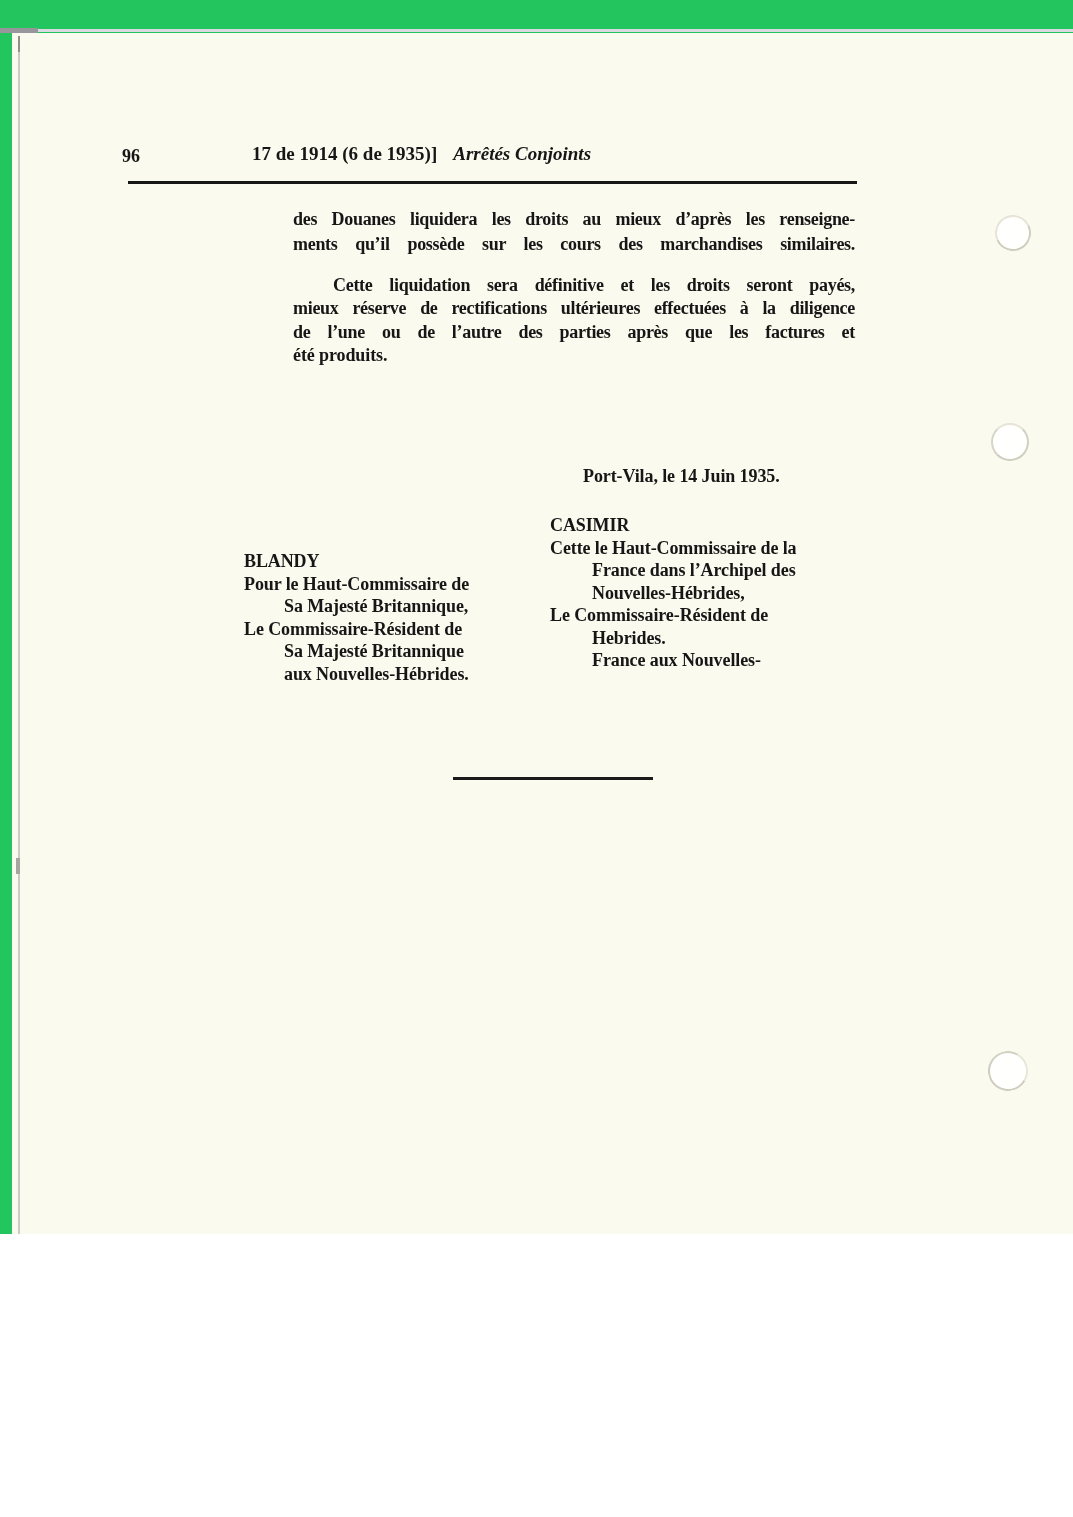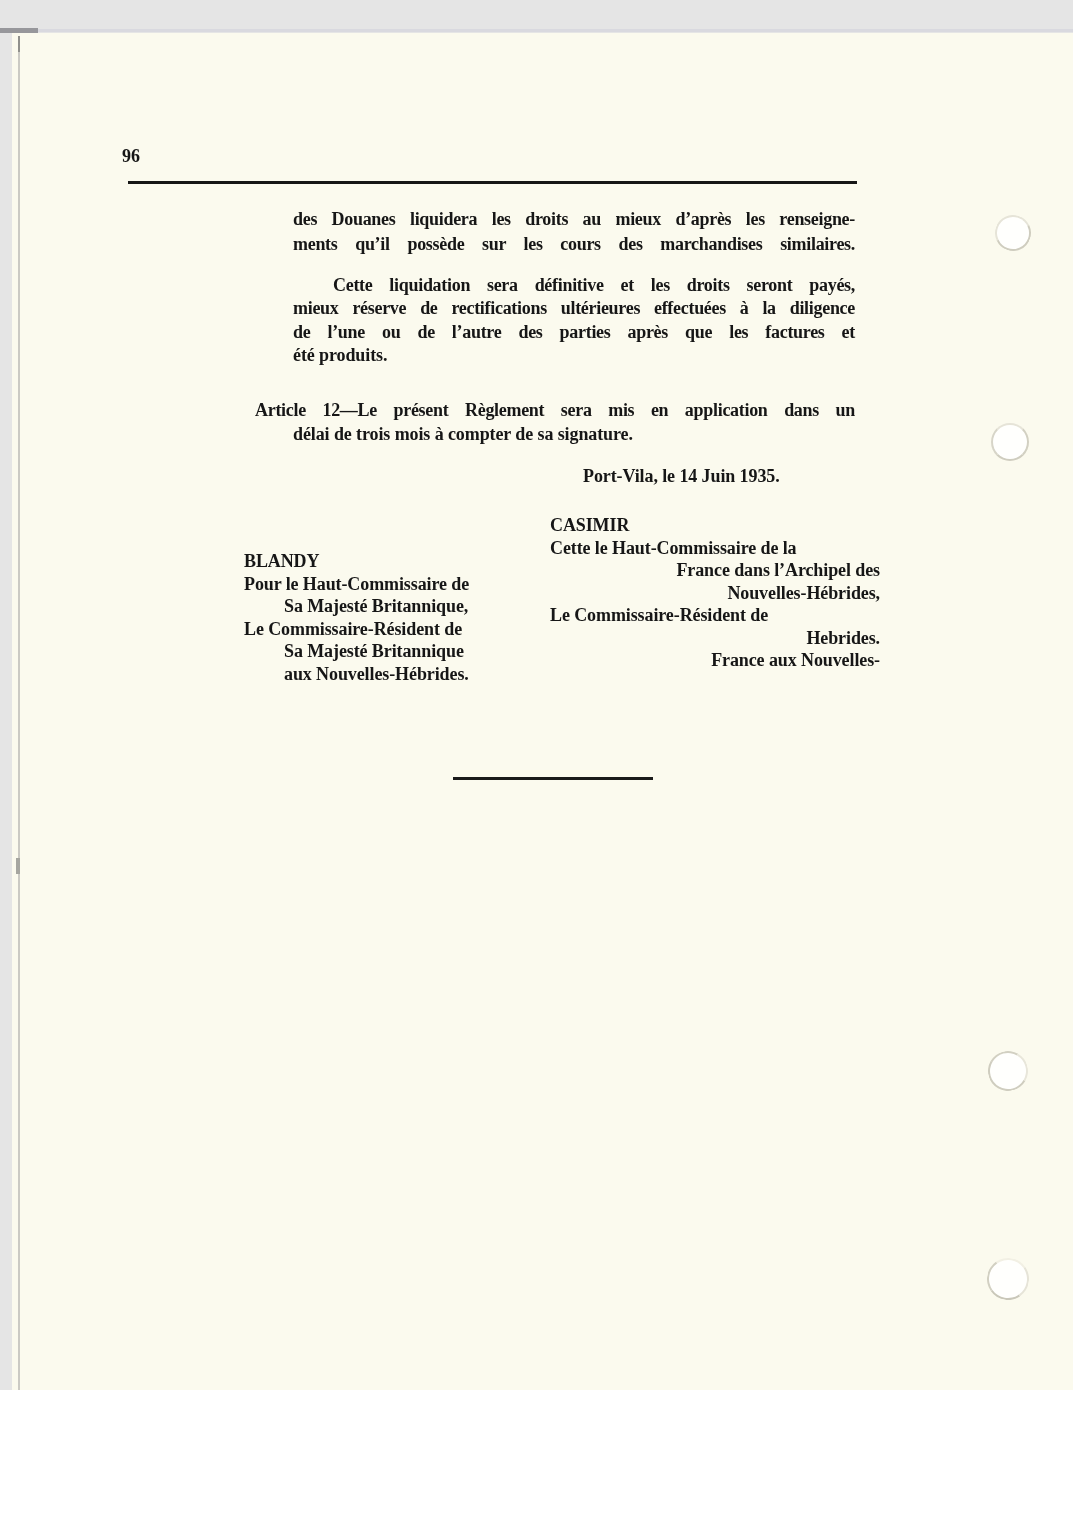--- a/index.html
+++ b/index.html
@@ -1,17 +1,17 @@
 <!DOCTYPE html>
 <html><head>
 <meta charset="utf-8">
 <style>
   html,body{margin:0;padding:0;background:#ffffff;}
   .canvas{
-    position:relative;width:1073px;height:1390px;background:#e5e5e5;
+    position:relative;width:1073px;height:1234px;background:#22c55e;
     overflow:hidden;font-family:"Liberation Serif", serif;color:#161616;
   }
   
   .paper{position:absolute;left:12px;top:33px;width:1061px;height:1437px;background:#fbfaee;}
   .scan-top-line{position:absolute;left:0;top:29px;width:1073px;height:3px;background:#d9d9df;}
   .scan-top-dark{position:absolute;left:0;top:28px;width:38px;height:5px;background:#97979b;}
   .left-edge{position:absolute;left:18px;top:36px;width:2px;height:1428px;background:#cbcac4;}
   .left-edge-top{position:absolute;left:18px;top:36px;width:2px;height:16px;background:#90908c;}
   .left-edge-smudge{position:absolute;left:16px;top:858px;width:4px;height:16px;background:#a6a6a0;}
   .corner-curve{position:absolute;left:10px;top:1458px;width:24px;height:18px;
@@ -35,21 +35,21 @@
   .fli{padding-left:40px;}      
   .hang{padding-left:38px;}     
   .dateline{position:absolute;left:583px;top:466px;white-space:nowrap;}
 
   
   .sig{position:absolute;top:514px;line-height:22.5px;}
   .sig-left{left:244px;width:300px;margin-top:36px;}
   .sig-right{left:550px;width:330px;}
   .sig .line{white-space:nowrap;}
   .ind-l{padding-left:40px;}
-  .ind-r{padding-left:42px;text-align:right;}
+  .ind-r{padding-left:42px;}
 
   .divider{position:absolute;left:453px;top:777px;width:200px;height:3px;background:#1a1a1a;}
 
   
   .hole{position:absolute;border-radius:50%;background:#fffffd;border:2px solid #dedcd0;}
   .hole1{left:995px;top:215px;width:32px;height:32px;border-color:#e6e4d8 #cfcdbf #cfcdbf #e6e4d8;transform:rotate(20deg);}
   .hole2{left:991px;top:423px;width:34px;height:34px;border-color:#e6e4d8 #d2d0c2 #cfcdbf #d7d5c8;}
   .hole3{left:988px;top:1051px;width:36px;height:36px;border-color:#d2d0c2 #e8e6da #cfcdbf #cfcdbf;transform:rotate(-15deg);}
   .hole4{left:987px;top:1258px;width:38px;height:38px;border-color:#f2f0e4 #e6e4d8 #c9c7b9 #d2d0c2;transform:rotate(10deg);}
 
@@ -68,38 +68,37 @@
   <div class="paper"></div>
   <div class="scan-top-line"></div>
   <div class="scan-top-dark"></div>
   <div class="left-edge"></div>
   <div class="left-edge-top"></div>
   <div class="left-edge-smudge"></div>
   <div class="corner-curve"></div>
 
   <div class="page-number doc">96</div>
 
+  <div class="header-line">
+    <span class="header-ref">17 de 1914 (6 de 1935)]</span><span class="header-title">Arrêtés Conjoints</span>
+  </div>
   <div class="header-rule"></div>
 
   <div class="para p1 doc">
     <span class="line jl">des Douanes liquidera les droits au mieux d’après les renseigne-</span>
     <span class="line jl">ments qu’il possède sur les cours des marchandises similaires.</span>
   </div>
 
   <div class="para p2 doc">
     <span class="line jl fli">Cette liquidation sera définitive et les droits seront payés,</span>
     <span class="line jl">mieux réserve de rectifications ultérieures effectuées à la diligence</span>
     <span class="line jl">de l’une ou de l’autre des parties après que les factures et</span>
     <span class="line">été produits.</span>
   </div>
 
-  <div class="para art doc">
-    <span class="line jl">Article 12—Le présent Règlement sera mis en application dans un</span>
-    <span class="line hang">délai de trois mois à compter de sa signature.</span>
-  </div>
 
   <div class="dateline doc">Port-Vila, le 14 Juin 1935.</div>
 
   <div class="sig sig-left doc">
     <span class="line">BLANDY</span>
     <span class="line">Pour le Haut-Commissaire de</span>
     <span class="line ind-l">Sa Majesté Britannique,</span>
     <span class="line">Le Commissaire-Résident de</span>
     <span class="line ind-l">Sa Majesté Britannique</span>
     <span class="line ind-l">aux Nouvelles-Hébrides.</span>

